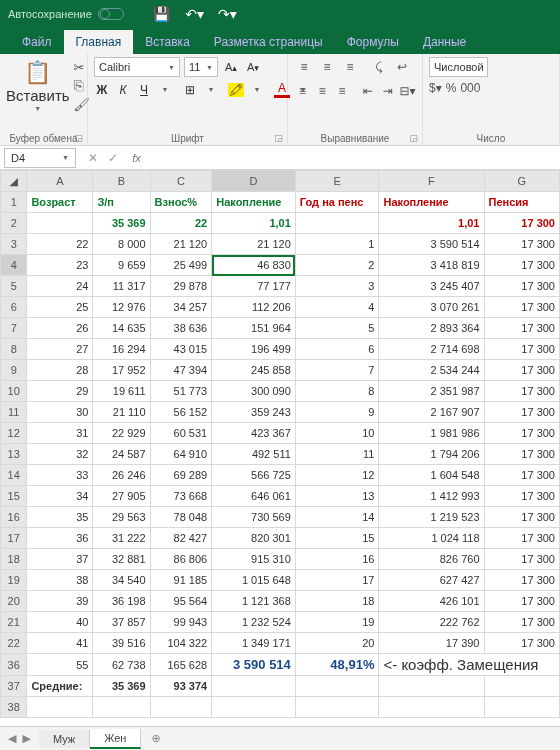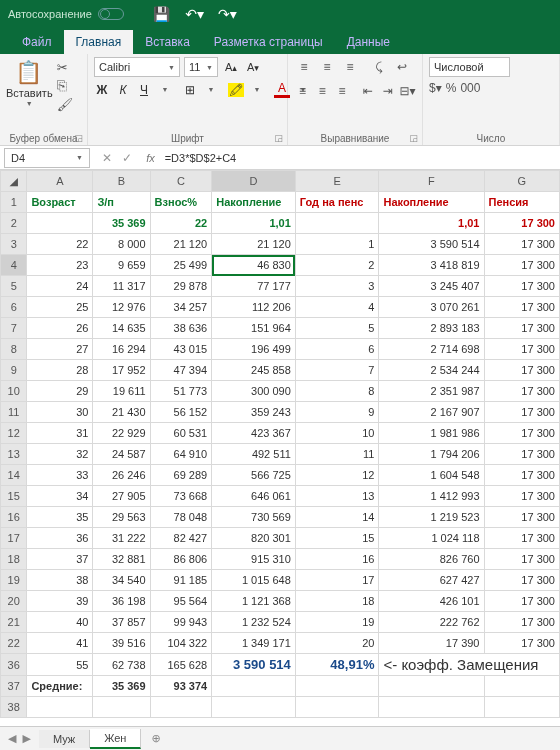--- a/index.html
+++ b/index.html
@@ -14,39 +14,39 @@
 .tab{padding:5px 12px;font-size:12px;color:#c4b5fd;cursor:pointer}
 .tab.active{background:#f3f3f3;color:#0c4a6e}
 .ribbon{background:#f3f3f3;border-bottom:1px solid #d4d4d4;display:flex;height:92px}
 .group{border-right:1px solid #e0e0e0;padding:3px 6px 14px 6px;position:relative;display:flex;flex-direction:column}
 .group-label{position:absolute;bottom:0;left:0;right:0;text-align:center;font-size:10px;color:#666;padding-bottom:1px}
 .group-label .launcher{position:absolute;right:4px;bottom:2px;font-size:9px;color:#888}
 .clip{width:88px}
 .clip-top{display:flex;gap:4px;height:73px}
 .paste{display:flex;flex-direction:column;align-items:center;justify-content:flex-start;padding-top:3px;gap:1px}
 .paste .icn{font-size:22px}
-.paste .lbl{font-size:11px}
+.paste .lbl{font-size:15px}
 .paste .dd{font-size:7px;color:#666}
 .clip-btns{display:flex;flex-direction:column;gap:3px;padding-top:3px;font-size:13px;color:#555}
 .font{width:200px}
 .font-row1{display:flex;gap:4px;align-items:center;margin-bottom:4px}
 .combo{border:1px solid #c0c0c0;background:#fff;height:20px;display:flex;align-items:center;padding:0 4px;font-size:11px}
 .combo .dd{margin-left:auto;font-size:7px;color:#666}
 .fs-btn{width:18px;height:20px;border:1px solid transparent;display:flex;align-items:center;justify-content:center;font-size:11px}
 .font-row2{display:flex;gap:5px;align-items:center;font-size:12px}
 .font-row2 span{display:inline-flex;align-items:center;min-width:16px;justify-content:center}
 .align{width:135px}
 .align-rows{display:flex;flex-direction:column;gap:4px}
 .align-row{display:flex;gap:3px;align-items:center}
 .abtn{width:20px;height:20px;display:flex;align-items:center;justify-content:center;color:#555;font-size:12px}
 .num{flex:1}
 .num-row1{display:flex;gap:2px;align-items:center;margin-bottom:4px}
 .num-row2{display:flex;gap:4px;align-items:center;font-size:12px;color:#555}
 .namebox-row{display:flex;height:24px;border-bottom:1px solid #d4d4d4;align-items:center;background:#fff}
-.namebox{width:86px;border:1px solid #c0c0c0;margin:2px 4px;height:20px;display:flex;align-items:center;padding:0 6px;font-size:11px}
+.namebox{width:72px;border:1px solid #c0c0c0;margin:2px 4px;height:20px;display:flex;align-items:center;padding:0 6px;font-size:11px}
 .namebox .dd{margin-left:auto;font-size:7px;color:#666}
 .fx-btns{display:flex;gap:10px;padding:0 8px;color:#999;font-size:12px}
 .fx-label{font-style:italic;color:#777;font-size:11px;padding:0 6px}
 .formula{flex:1;font-size:11px;padding-left:4px}
 .grid-wrap{overflow:hidden}
 table{border-collapse:collapse;width:100%}
 th,td{border:1px solid #d9d9d9;font-size:11px;padding:2px 4px;height:21px;white-space:nowrap;overflow:hidden}
 th{background:#e6e6e6;color:#555;font-weight:400;text-align:center}
 th.rowh{width:24px}
 td.rowh{background:#e6e6e6;text-align:center;color:#555;width:24px}
@@ -77,20 +77,21 @@
     <span>↶▾</span>
     <span>↷▾</span>
   </div>
 </div>
 
 <div class="tabs">
   <div class="tab">Файл</div>
   <div class="tab active">Главная</div>
   <div class="tab">Вставка</div>
   <div class="tab">Разметка страницы</div>
+  <div class="tab">Формулы</div>
   <div class="tab">Данные</div>
 </div>
 
 <div class="ribbon">
   <div class="group clip">
     <div class="clip-top">
       <div class="paste">
         <span class="icn">📋</span>
         <span class="lbl">Вставить</span>
         <span class="dd">▼</span>
@@ -148,21 +149,21 @@
         <div class="abtn" style="margin-left:6px">⇤</div>
         <div class="abtn">⇥</div>
         <div class="abtn">⊟▾</div>
       </div>
     </div>
     <div class="group-label"><span>Выравнивание</span><span class="launcher">◲</span></div>
   </div>
 
   <div class="group num">
     <div class="num-row1">
-      <div class="combo" style="width:81px">
+      <div class="combo" style="width:59px">
           <span>Числовой</span>
         </div>
     </div>
     <div class="num-row2">
       <span>$▾</span>
       <span>%</span>
       <span>000</span>
     </div>
     <div class="group-label"><span>Число</span></div>
   </div>
@@ -171,21 +172,20 @@
 <div class="namebox-row">
   <div class="namebox">
       <span>D4</span>
       <span class="dd">▼</span>
     </div>
   <div class="fx-btns">
     <span>✕</span>
     <span>✓</span>
   </div>
   <span class="fx-label">fx</span>
-  <div class="formula">=D3*$D$2+C4</div>
 </div>
 
 <div class="grid-wrap">
 <table>
 <tbody>
         <tr>
   <th class="rowh">◢</th>
   <th class="colA">A</th>
   <th class="colB">B</th>
   <th class="colC">C</th>
@@ -256,21 +256,21 @@
   <td class="num-r">3 070 261</td>
   <td class="num-r">17 300</td>
         </tr>
         <tr>
           <td class="rowh">7</td>
   <td class="num-r">26</td>
   <td class="num-r">14 635</td>
   <td class="num-r">38 636</td>
   <td class="num-r">151 964</td>
   <td class="num-r">5</td>
-  <td class="num-r">2 893 183</td>
+  <td class="num-r">2 893 364</td>
   <td class="num-r">17 300</td>
         </tr>
         <tr>
           <td class="rowh">8</td>
   <td class="num-r">27</td>
   <td class="num-r">16 294</td>
   <td class="num-r">43 015</td>
   <td class="num-r">196 499</td>
   <td class="num-r">6</td>
   <td class="num-r">2 714 698</td>
@@ -292,21 +292,21 @@
   <td class="num-r">19 611</td>
   <td class="num-r">51 773</td>
   <td class="num-r">300 090</td>
   <td class="num-r">8</td>
   <td class="num-r">2 351 987</td>
   <td class="num-r">17 300</td>
         </tr>
         <tr>
           <td class="rowh">11</td>
   <td class="num-r">30</td>
-  <td class="num-r">21 430</td>
+  <td class="num-r">21 110</td>
   <td class="num-r">56 152</td>
   <td class="num-r">359 243</td>
   <td class="num-r">9</td>
   <td class="num-r">2 167 907</td>
   <td class="num-r">17 300</td>
         </tr>
         <tr>
           <td class="rowh">12</td>
   <td class="num-r">31</td>
   <td class="num-r">22 929</td>

